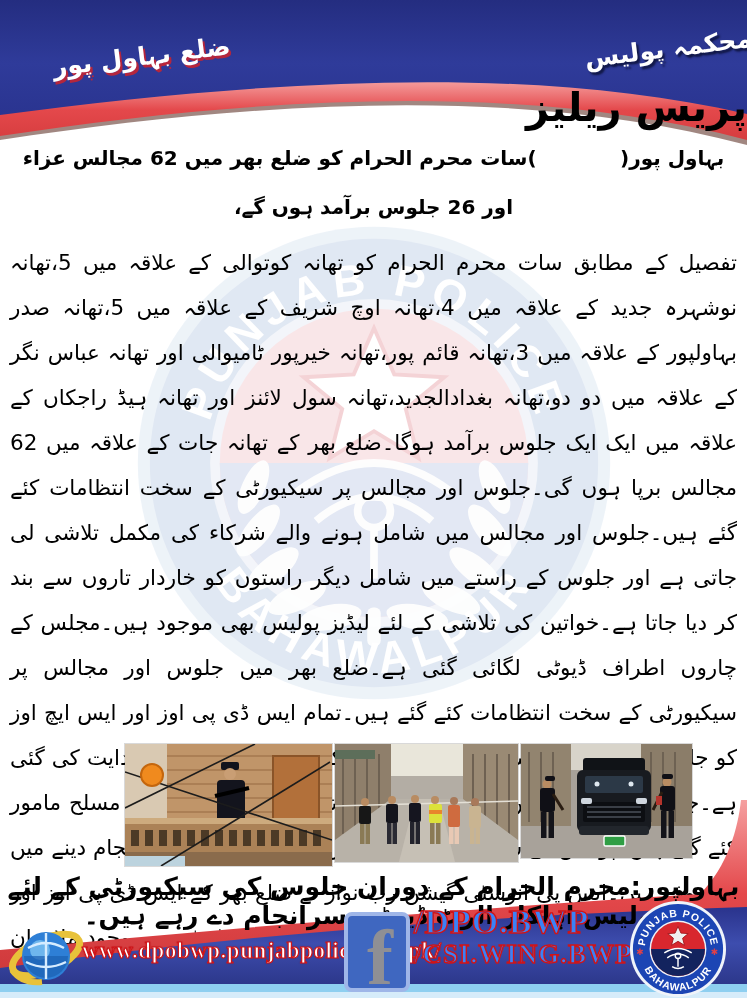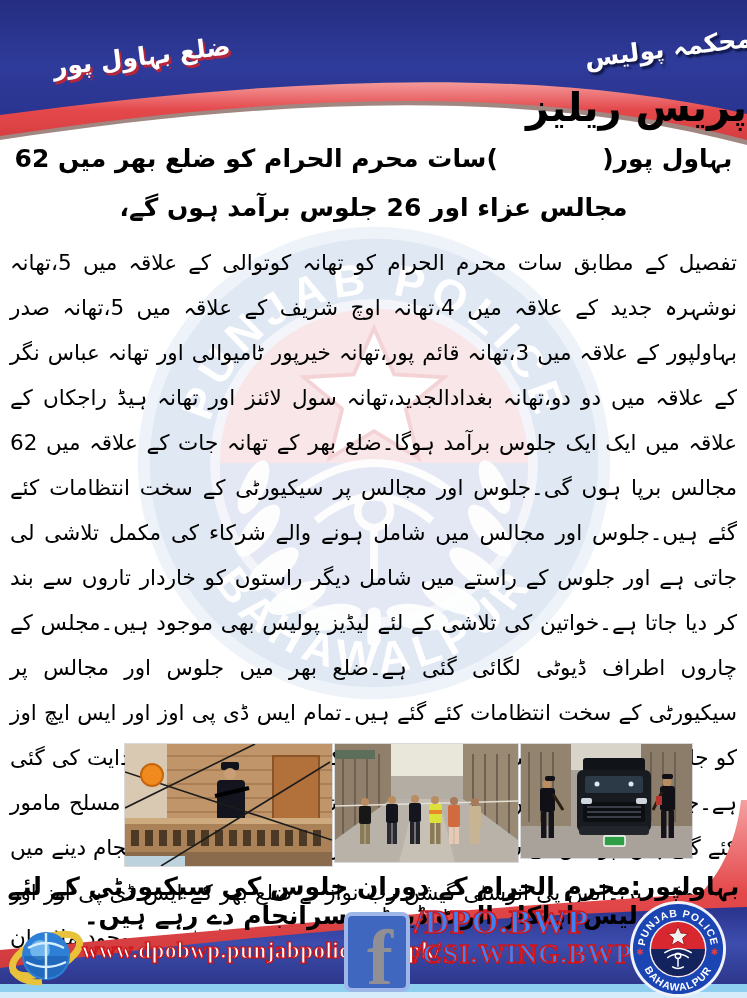--- a/index.html
+++ b/index.html
@@ -22,21 +22,21 @@
     text-shadow:2px 3px 2px rgba(10,15,50,.8);}
   .doc-title{
     position:absolute;top:84px;left:0;width:100%;text-align:right;
     font-size:40px;font-weight:bold;color:#000;direction:rtl;z-index:4;
   }
 
   
   .headline{
     position:absolute;top:134px;left:6px;width:735px;z-index:3;
     direction:rtl;text-align:center;color:#000;font-weight:bold;
-    font-size:25px;line-height:49px;
+    font-size:20px;line-height:49px;
   }
 
   
   .watermark{position:absolute;top:222px;left:133px;z-index:1;opacity:.5;}
 
   
   .body-text{
     position:absolute;top:240px;left:10px;width:727px;z-index:2;
     direction:rtl;text-align:justify;color:#000;
     font-size:21.5px;line-height:45px;font-weight:500;

